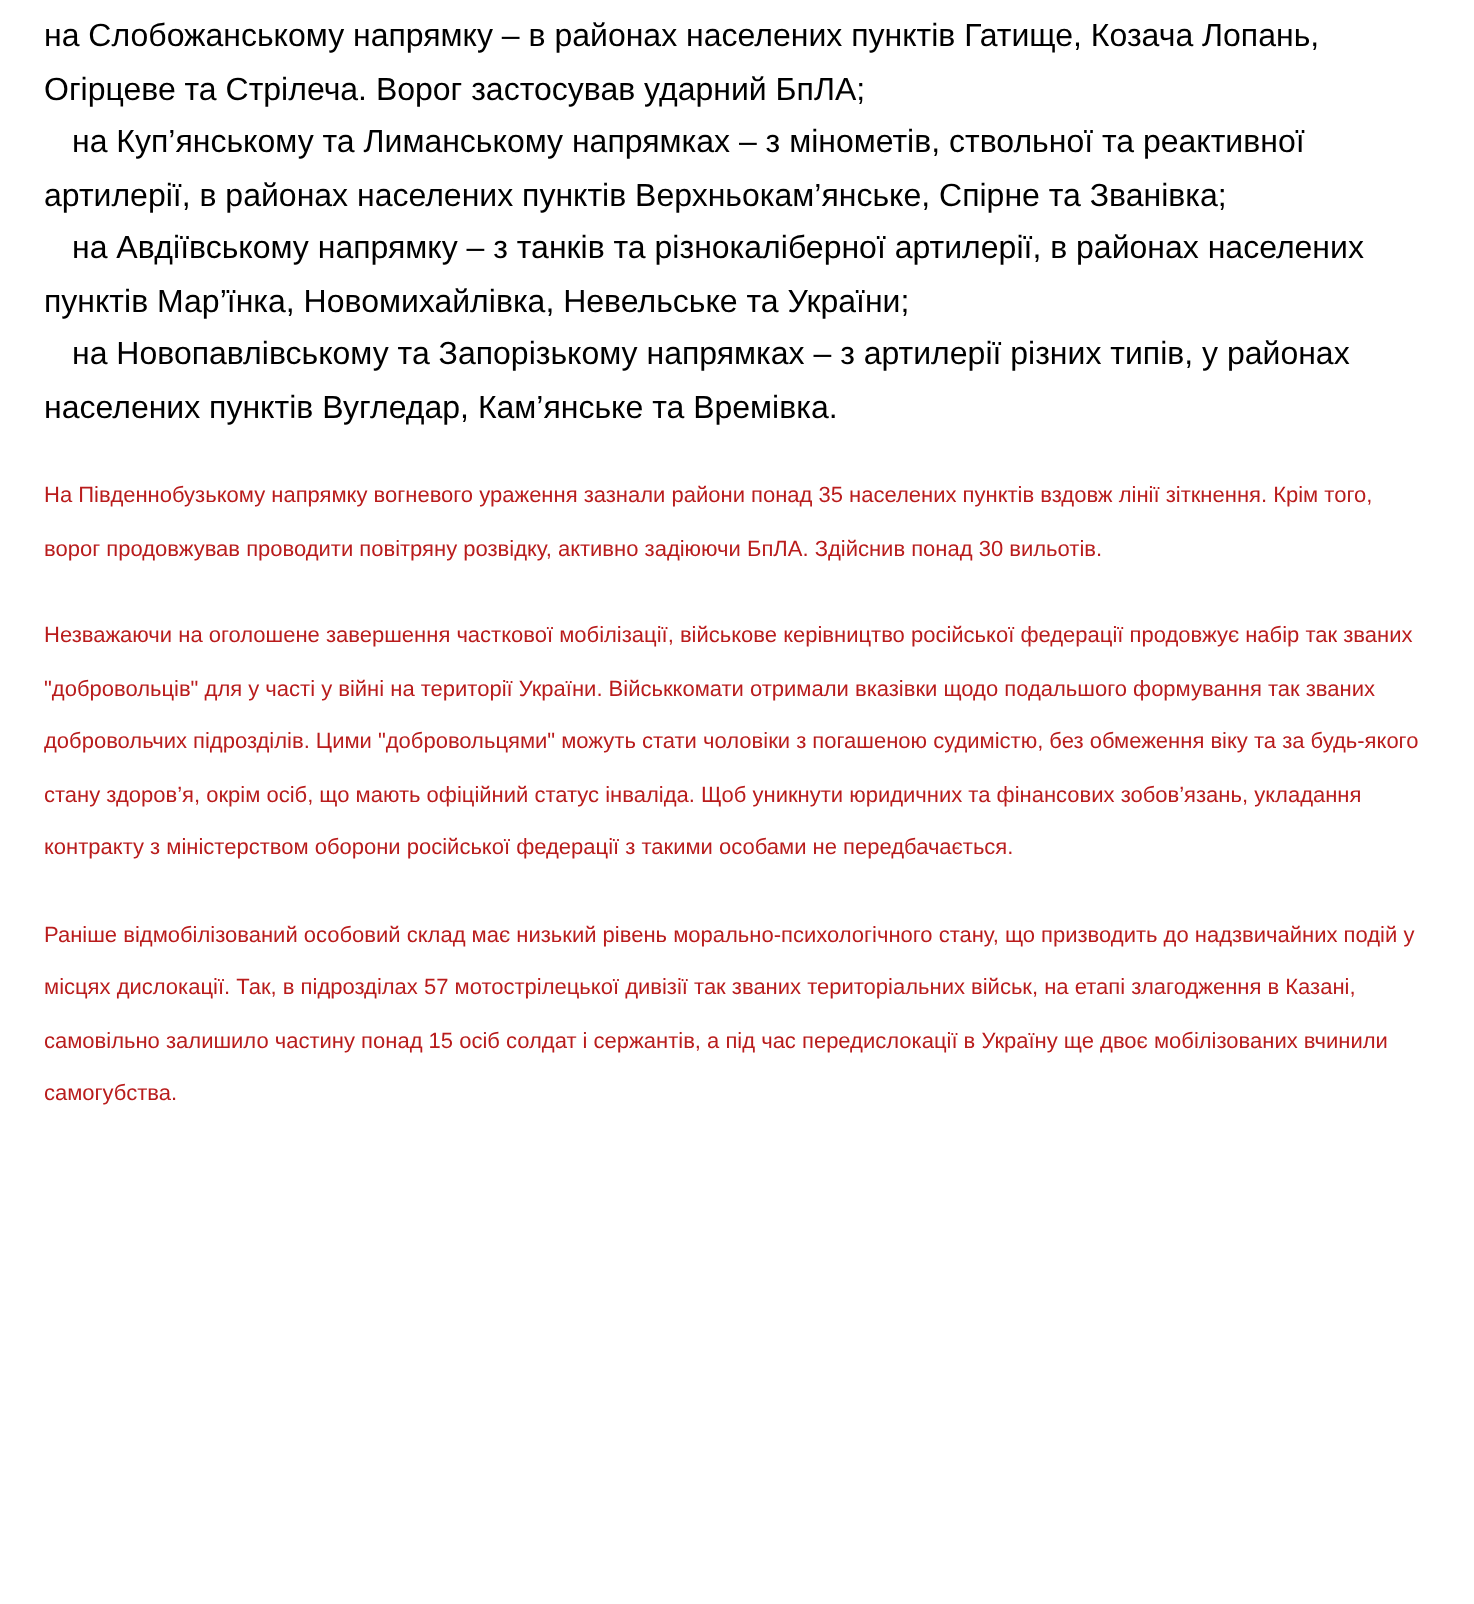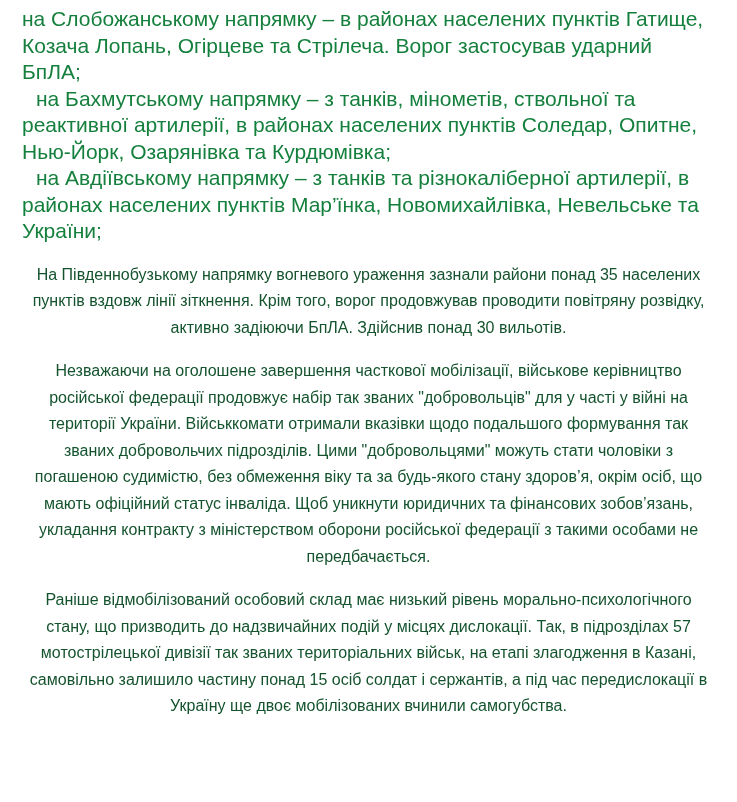--- a/index.html
+++ b/index.html
@@ -13,53 +13,54 @@
     font-family: "Liberation Sans", sans-serif;
     color: #1a1a1a;
   }
   .page {
     width: 737px;
     box-sizing: border-box;
     padding: 6px 22px 10px 22px;
     background: #ffffff;
   }
   .para {
-    font-size: 16px;
+    font-size: 11px;
     line-height: 26.5px;
-    color: #14532d;
+    color: #b91c1c;
     margin: 0 0 17px 0;
-    text-align: center;
+    text-align: left;
     word-wrap: break-word;
   }
   .para:last-child {
     margin-bottom: 12px;
   }
   .bullet-block {
     margin-bottom: 17px;
   }
   .bullet-line {
-    font-size: 21px;
+    font-size: 16px;
     line-height: 26.5px;
-    color: #15803d;
+    color: #000000;
     margin: 0;
     text-indent: 14px;
   }
   .bullet-line.first {
     text-indent: 0;
   }
 </style>
 </head>
 <body>
 
 <div class="page">
 
   <div class="bullet-block">
     <p class="bullet-line first">на Слобожанському напрямку – в районах населених пунктів Гатище, Козача Лопань, Огірцеве та Стрілеча. Ворог застосував ударний БпЛА;</p>
-    <p class="bullet-line">на Бахмутському напрямку – з танків, мінометів, ствольної та реактивної артилерії, в районах населених пунктів Соледар, Опитне, Нью-Йорк, Озарянівка та Курдюмівка;</p>
+    <p class="bullet-line">на Куп’янському та Лиманському напрямках – з мінометів, ствольної та реактивної артилерії, в районах населених пунктів Верхньокам’янське, Спірне та Званівка;</p>
     <p class="bullet-line">на Авдіївському напрямку – з танків та різнокаліберної артилерії, в районах населених пунктів Мар’їнка, Новомихайлівка, Невельське та України;</p>
+    <p class="bullet-line">на Новопавлівському та Запорізькому напрямках – з артилерії різних типів, у районах населених пунктів Вугледар, Кам’янське та Времівка.</p>
   </div>
 
   <p class="para">На Південнобузькому напрямку вогневого ураження зазнали райони понад 35 населених пунктів вздовж лінії зіткнення. Крім того, ворог продовжував проводити повітряну розвідку, активно задіюючи БпЛА. Здійснив понад 30 вильотів.</p>
 
   <p class="para">Незважаючи на оголошене завершення часткової мобілізації, військове керівництво російської федерації продовжує набір так званих "добровольців" для у часті у війні на території України. Військкомати отримали вказівки щодо подальшого формування так званих добровольчих підрозділів. Цими "добровольцями" можуть стати чоловіки з погашеною судимістю, без обмеження віку та за будь-якого стану здоров’я, окрім осіб, що мають офіційний статус інваліда. Щоб уникнути юридичних та фінансових зобов’язань, укладання контракту з міністерством оборони російської федерації з такими особами не передбачається.</p>
 
   <p class="para">Раніше відмобілізований особовий склад має низький рівень морально-психологічного стану, що призводить до надзвичайних подій у місцях дислокації. Так, в підрозділах 57 мотострілецької дивізії так званих територіальних військ, на етапі злагодження в Казані, самовільно залишило частину понад 15 осіб солдат і сержантів, а під час передислокації в Україну ще двоє мобілізованих вчинили самогубства.</p>
 
 </div>
 

